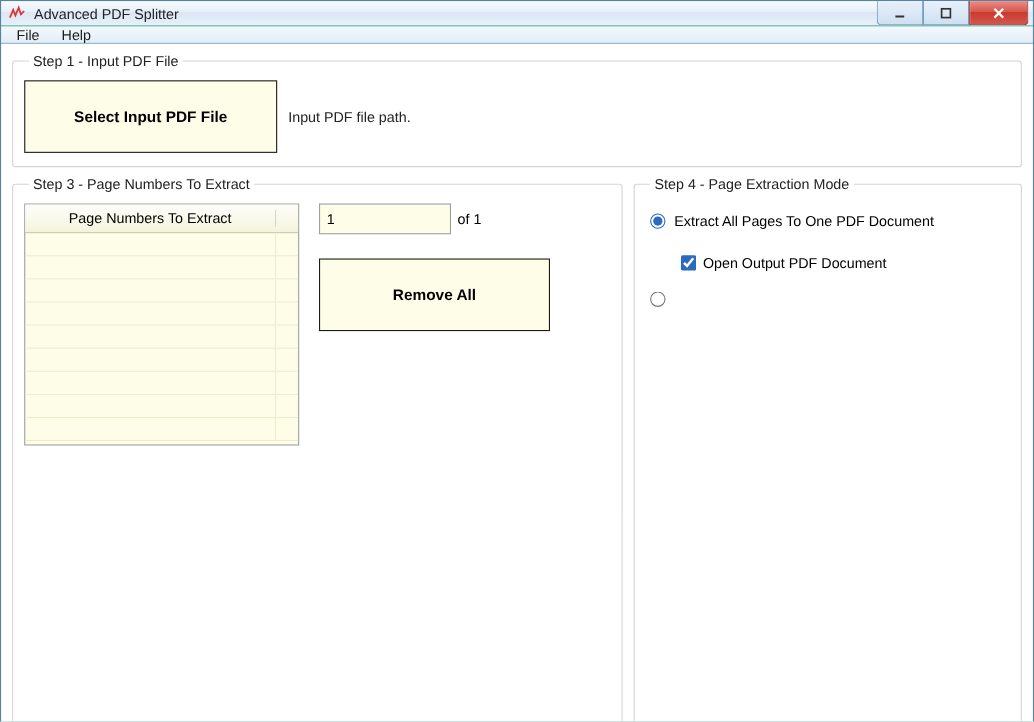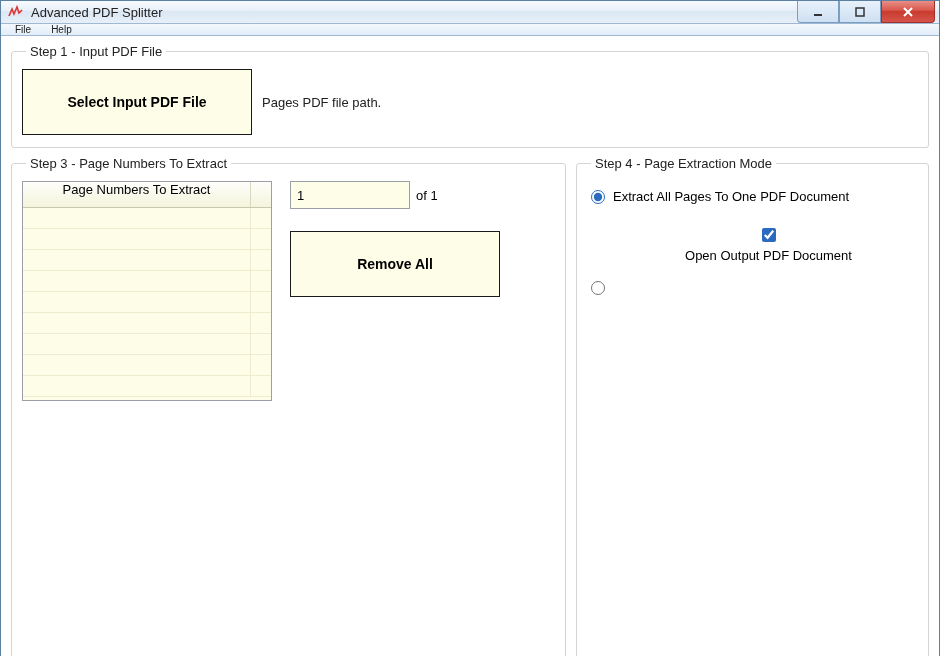--- a/index.html
+++ b/index.html
@@ -57,21 +57,21 @@
   background: linear-gradient(to bottom, #f3f8fd, #e2edf8);
   border-bottom: 1px solid #9fb8d4;
   display: flex;
   align-items: stretch;
   padding-left: 4px;
 }
 .menu-item {
   padding: 0 10px;
   display: flex;
   align-items: center;
-  font-size: 10px;
+  font-size: 13px;
   color: #1a1a1a;
   text-align: center;
 }
 .content {
   flex: 1;
   background: #fff;
   padding: 8px 10px 10px 10px;
   display: flex;
   flex-direction: column;
   gap: 8px;
@@ -117,40 +117,41 @@
   border: 1px solid #9aa0a6;
   background: #fefee8;
   display: flex;
   flex-direction: column;
 }
 .listbox-header {
   height: 26px;
   background: linear-gradient(to bottom,#fefefb,#f4f4dc);
   border-bottom: 1px solid #c8c8b0;
   display: flex;
+  align-items: center;
   font-size: 13px;
 }
 .listbox-header .col1 {
   flex: 1;
   text-align: center;
   border-right: 1px solid #d8d8c0;
 }
 .listbox-header .col2 { width: 20px; }
 .listbox-rows { flex:1; display:flex; flex-direction:column; }
 .listbox-row { height: 21px; border-bottom: 1px solid #eeeccf; display:flex; }
 .listbox-row .c1 { flex:1; border-right:1px solid #eeeccf; }
 .listbox-row .c2 { width:20px; }
 .step3-controls { display:flex; flex-direction:column; gap: 22px; align-items:flex-start; }
 .page-of { display:flex; align-items:center; gap:6px; }
 .page-of .cream-input { width: 120px; }
 .step3-controls .cream-btn { width: 210px; text-align:center; }
 .step4 { flex: 1; }
 .radio-row { display:flex; align-items:center; gap:8px; margin: 8px 0 8px 4px; }
 .radio-row label { font-size:13px; }
-.check-row { display:flex; align-items:center; gap:6px; margin: 24px 0 18px 32px; flex-direction: column; }
+.check-row { display:flex; gap:6px; margin: 24px 0 18px 32px; }
 input[type=radio] { width:14px; height:14px; accent-color:#2a6bbf; }
 input[type=checkbox] { width:14px; height:14px; accent-color:#2a6bbf; }
 </style>
 </head>
 <body>
 
 <div class="window">
 
   <div class="titlebar">
     <span class="app-icon">
@@ -182,21 +183,21 @@
     <div class="menu-item">File</div>
     <div class="menu-item">Help</div>
   </div>
 
   <div class="content">
 
     <fieldset class="group">
       <legend>Step 1 - Input PDF File</legend>
       <div class="step1-inner">
         <button class="cream-btn" style="width:230px">Select Input PDF File</button>
-        <span class="path-label">Pages PDF file path.</span>
+        <span class="path-label">Input PDF file path.</span>
       </div>
     </fieldset>
 
     <div class="middle-row">
       <div style="flex:0 0 555px; display:flex; flex-direction:column; gap:8px;">
 
 
         <fieldset class="group step3">
           <legend>Step 3 - Page Numbers To Extract</legend>
           <div class="step3-inner">

